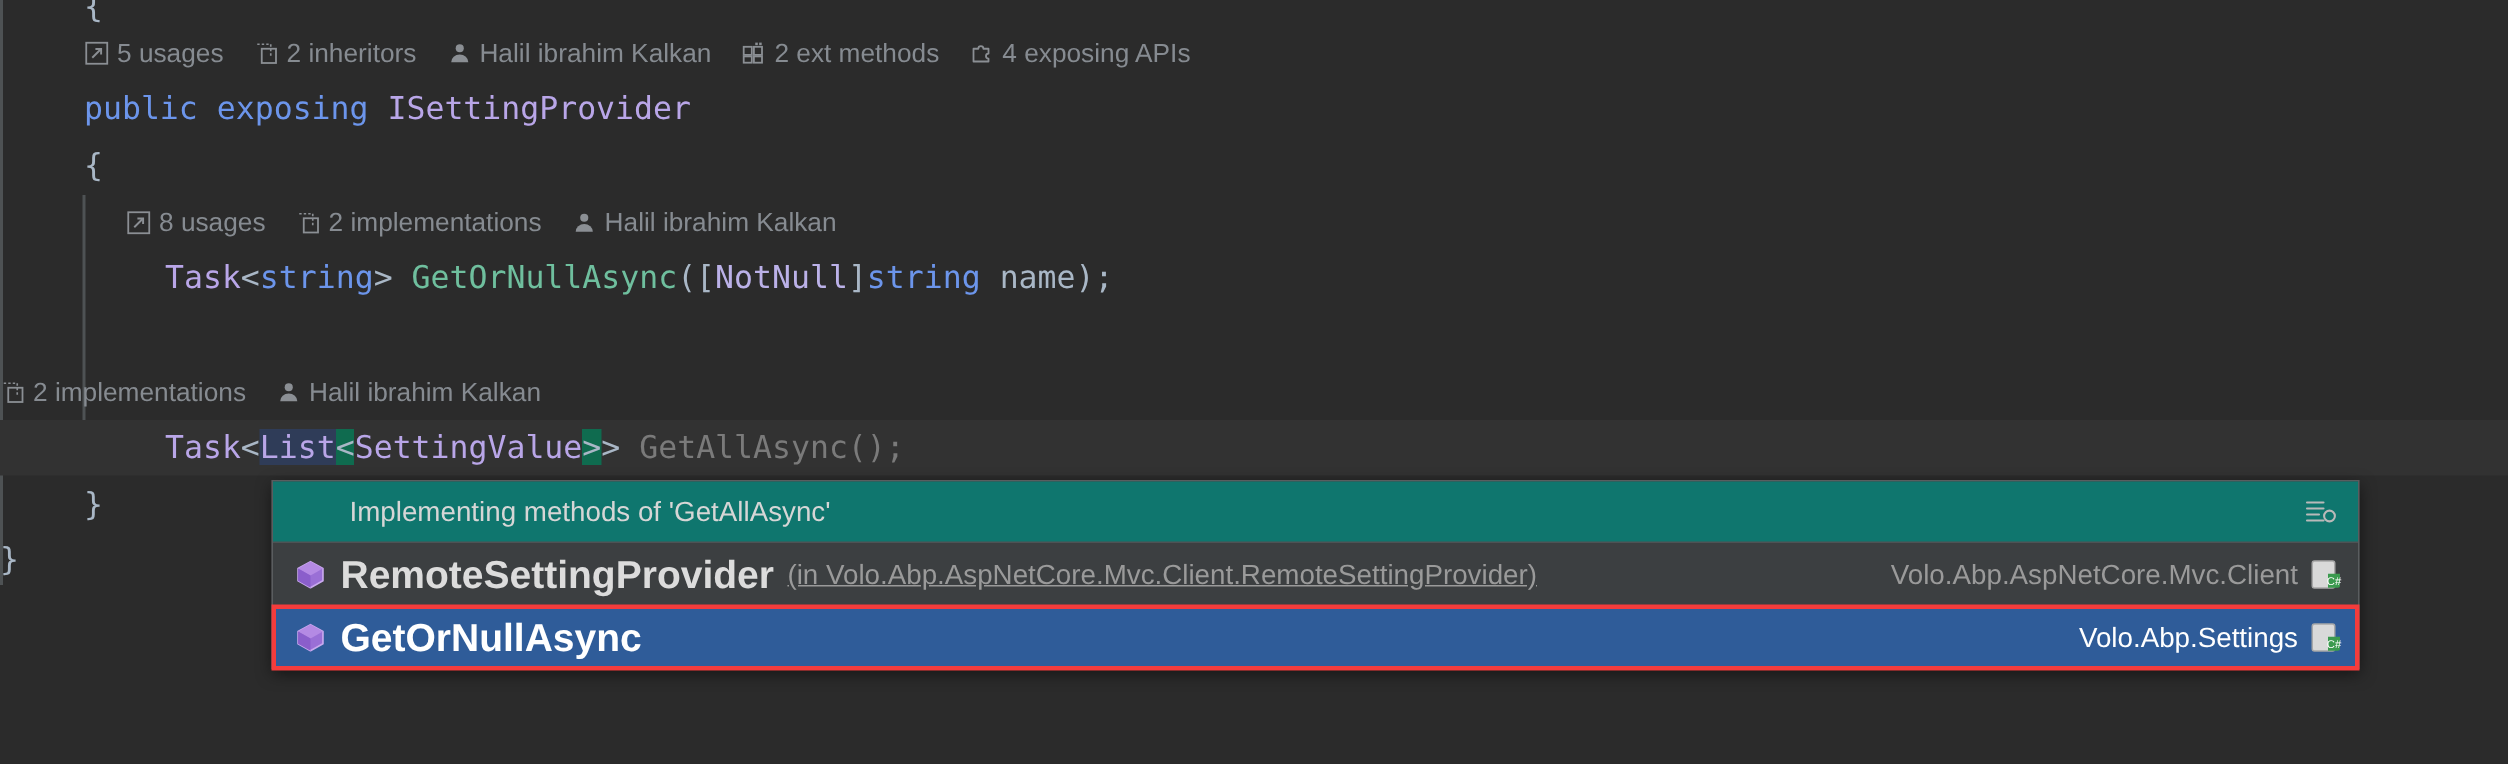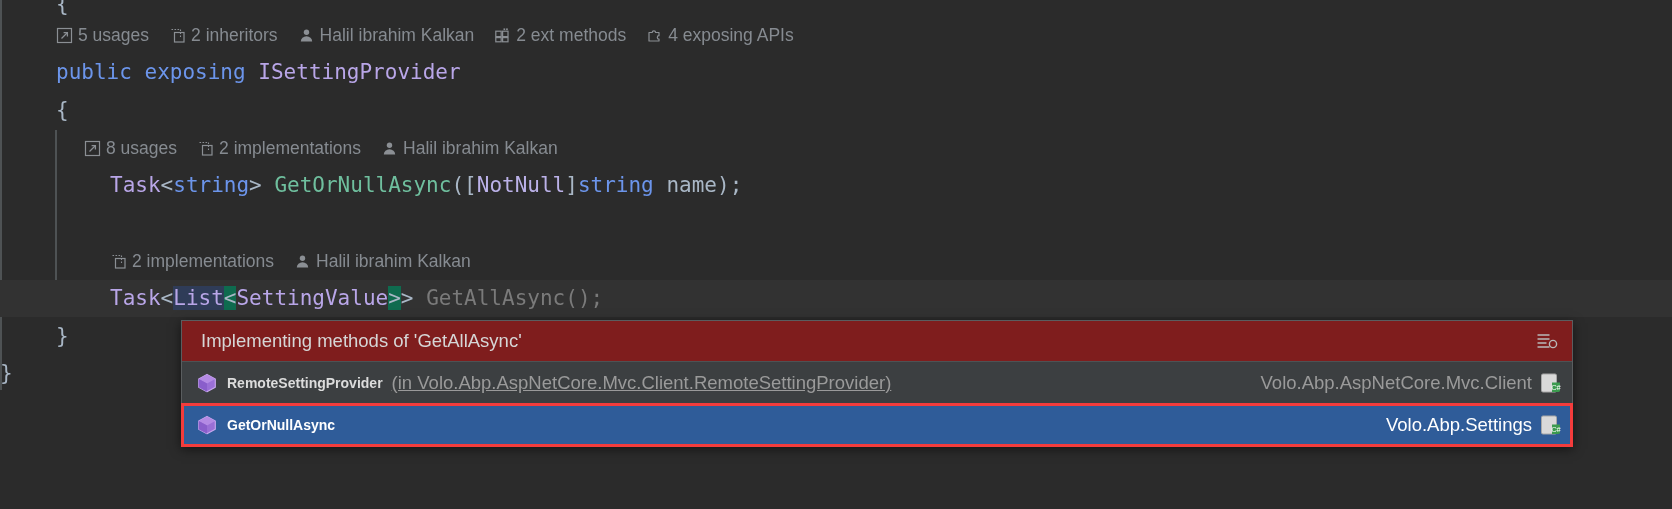--- a/index.html
+++ b/index.html
@@ -54,23 +54,23 @@
   
   #popup{
     position:absolute;
     background:#3c3f41;
     border:1px solid #5a5d5f;
     box-shadow:0 3px 10px rgba(0,0,0,.55);
     box-sizing:border-box;
   }
   #popup-header{
     position:relative;height:40px;
-    background:#7f1d1d;
+    background:#0f766e;
     border-bottom:1px solid #4e5254;
-    display:flex;align-items:center;
+    display:flex;align-items:center;padding-left:32px;
   }
   #popup-title{
     font-size:18.5px;color:#d6d6d6;margin-left:19px;
     font-family:"Liberation Sans", sans-serif;
     white-space:nowrap;
   }
   #popup-header-actions{
     margin-left:auto;margin-right:12px;display:flex;align-items:center;
   }
   .hdr-btn{width:26px;height:26px;display:flex;align-items:center;justify-content:center;}
@@ -83,21 +83,21 @@
   }
   .prow.sel{background:#2f5c99;}
   .prow.selbox{
     outline:3px solid #f43c3c;outline-offset:-2px;
   }
   .row-ico{
     width:22px;height:22px;flex:0 0 22px;margin-right:9px;
     display:flex;align-items:center;justify-content:center;
   }
   .row-name{
-    font-size:14px;font-weight:bold;color:#dcdcdc;
+    font-size:26px;font-weight:bold;color:#dcdcdc;
     font-family:"Liberation Sans", sans-serif;
   }
   .prow.sel .row-name{color:#ffffff;}
   .row-loc{
     font-size:18.5px;color:#9a9a9a;margin-left:9px;
     font-family:"Liberation Sans", sans-serif;
     text-decoration:underline;
   }
   .prow.sel .row-loc{color:#e3e9f2;}
   .row-right{
@@ -151,21 +151,21 @@
         <path d="M5.5 11.5 L11 6" stroke="#8b8f94" stroke-width="1.3" fill="none"></path>
         <path d="M7.6 5.6 H11.4 V9.4" stroke="#8b8f94" stroke-width="1.3" fill="none"></path>
       </svg></span><span>8 usages</span></span><span class="hint-item"><span class="hint-ico"><svg width="17" height="17" viewBox="0 0 17 17">
         <rect x="5.5" y="5.5" width="9.5" height="9.5" fill="none" stroke="#8b8f94" stroke-width="1.2"></rect>
         <path d="M2.5 2.5 h9 v9" fill="none" stroke="#8b8f94" stroke-width="1.1" stroke-dasharray="1.6 1.4"></path>
       </svg></span><span>2 implementations</span></span><span class="hint-item"><span class="hint-ico"><svg width="17" height="17" viewBox="0 0 17 17">
         <circle cx="8.5" cy="5.2" r="2.7" fill="#8b8f94"></circle>
         <path d="M2.8 14.5 a5.7 5.2 0 0 1 11.4 0 z" fill="#8b8f94"></path>
       </svg></span><span>Halil ibrahim Kalkan</span></span></div>
       <div class="code-line" style="top: 167px; padding-left: 110px;"><span class="type">Task</span><span class="punct">&lt;</span><span class="kw2">string</span><span class="punct">&gt;</span><span class="plain"> </span><span class="meth">GetOrNullAsync</span><span class="punct">(</span><span class="punct">[</span><span class="attr">NotNull</span><span class="punct">]</span><span class="kw2">string</span><span class="plain"> </span><span class="plain">name</span><span class="punct">);</span></div>
-      <div class="hint-line" style="top: 246px; padding-left: 110px;"><span class="hint-item"><span class="hint-ico"><svg width="17" height="17" viewBox="0 0 17 17">
+      <div class="hint-line" style="top: 246px; "><span class="hint-item"><span class="hint-ico"><svg width="17" height="17" viewBox="0 0 17 17">
         <rect x="5.5" y="5.5" width="9.5" height="9.5" fill="none" stroke="#8b8f94" stroke-width="1.2"></rect>
         <path d="M2.5 2.5 h9 v9" fill="none" stroke="#8b8f94" stroke-width="1.1" stroke-dasharray="1.6 1.4"></path>
       </svg></span><span>2 implementations</span></span><span class="hint-item"><span class="hint-ico"><svg width="17" height="17" viewBox="0 0 17 17">
         <circle cx="8.5" cy="5.2" r="2.7" fill="#8b8f94"></circle>
         <path d="M2.8 14.5 a5.7 5.2 0 0 1 11.4 0 z" fill="#8b8f94"></path>
       </svg></span><span>Halil ibrahim Kalkan</span></span></div>
       <div class="caret-row" style="top: 280px;"></div>
       <div class="code-line" style="top: 280px; padding-left: 110px;"><span class="type">Task</span><span class="punct">&lt;</span><span class="type ident-hl">List</span><span class="punct brace-hl">&lt;</span><span class="type">SettingValue</span><span class="punct brace-hl">&gt;</span><span class="punct">&gt;</span><span class="plain"> </span><span class="meth-dim">GetAllAsync</span><span class="meth-dim">();</span></div>
       <div class="code-line" style="top: 318px; padding-left: 56px;"><span class="plain">}</span></div>
       <div class="code-line" style="top: 355px; padding-left: 0px;"><span class="plain">}</span></div>

